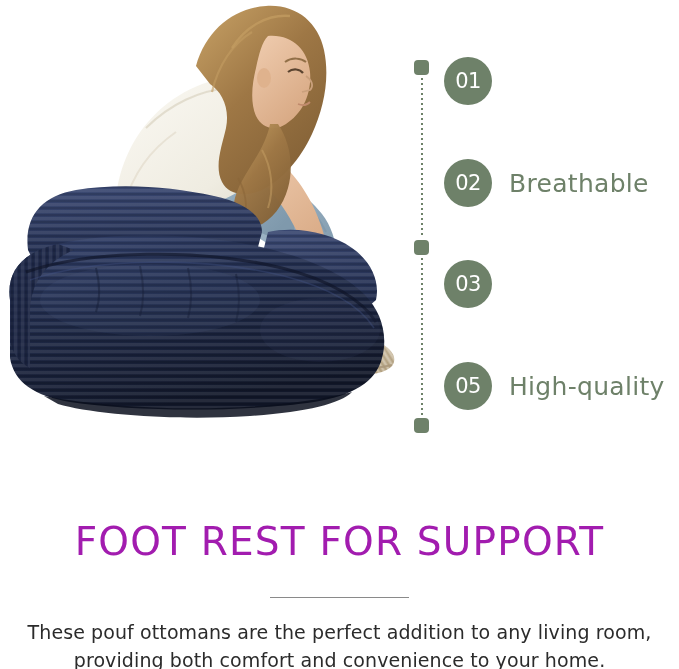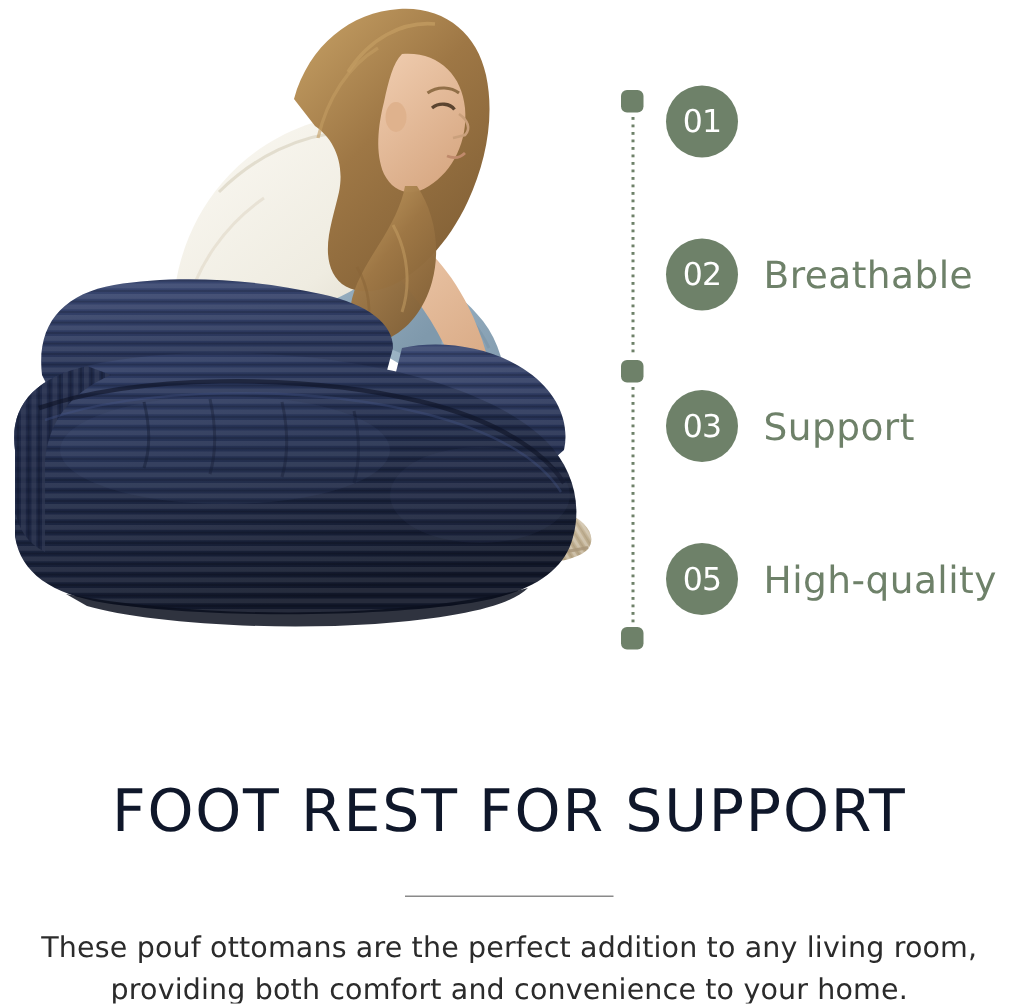--- a/index.html
+++ b/index.html
@@ -88,21 +88,21 @@
 
   
   .headline {
     position:absolute;
     left:0; top:519px;
     width:679px;
     text-align:center;
     font-family:"DejaVu Sans", sans-serif;
     font-size:39px;
     font-weight:400;
-    color:#0f172a;
+    color:#a21caf;
     letter-spacing:1.2px;
     white-space:nowrap;
   }
   .divider {
     position:absolute;
     left:270px; top:597px;
     width:139px; height:1px;
     background:#8a8a8a;
   }
   .subtext {
@@ -404,21 +404,20 @@
       <div class="badge">01</div>
     </div>
 
     <div class="feat f2">
       <div class="badge">02</div>
       <div class="feat-label">Breathable</div>
     </div>
 
     <div class="feat f3">
       <div class="badge">03</div>
-      <div class="feat-label">Support</div>
     </div>
 
     <div class="feat f4">
       <div class="badge">05</div>
       <div class="feat-label">High-quality</div>
     </div>
   </div>
 
   <div class="headline">FOOT REST FOR SUPPORT</div>
 

